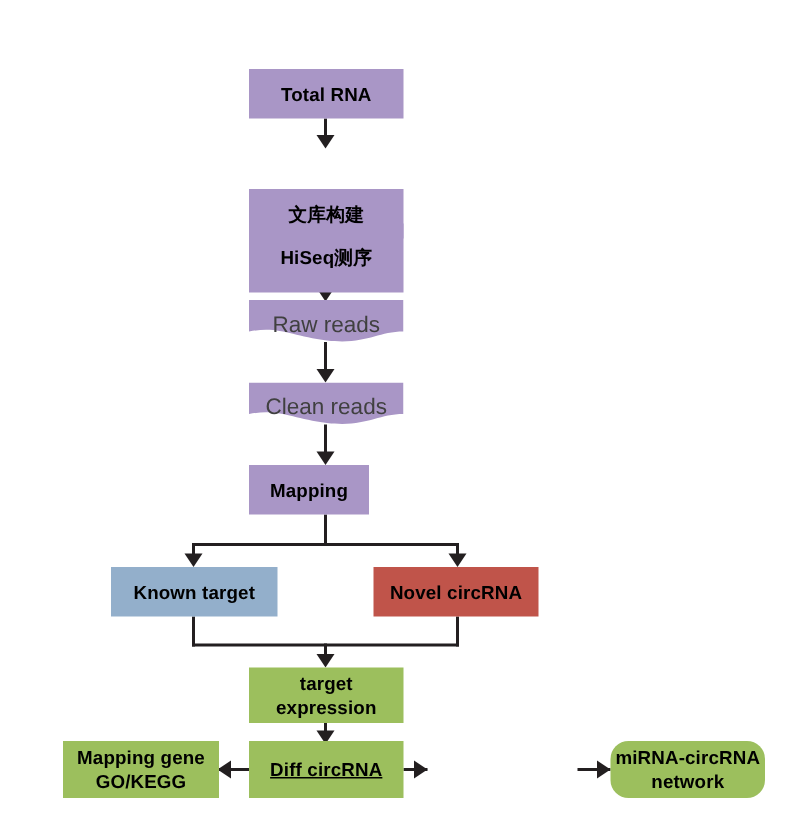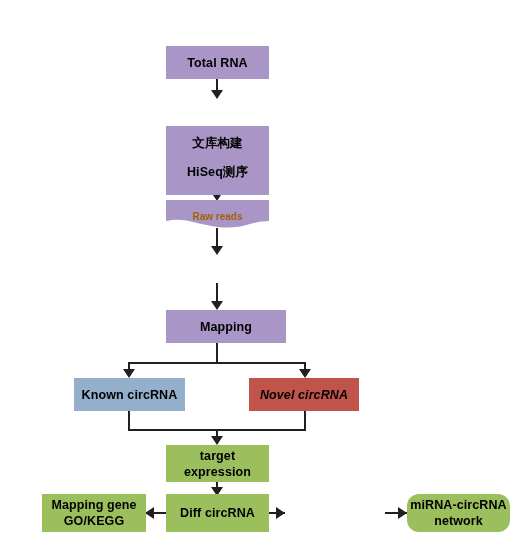--- a/index.html
+++ b/index.html
@@ -26,21 +26,21 @@
     text-align: center;
     font-size: 12.5px;
     font-weight: bold;
     color: #000000;
     line-height: 1.28;
     letter-spacing: 0.1px;
     padding: 0 3px;
   }
   .node.purple { background: #A996C6; }
   .node.blue   { background: #93AFCB; }
-  .node.red    { background: #C0544A; font-style: italic; }
+  .node.red    { background: #C0544A; }
   .node.green  { background: #9CBF5D; }
 
   
   .wavy {
     position: absolute;
     box-sizing: border-box;
   }
   .wavy svg {
     position: absolute;
     inset: 0;
@@ -50,23 +50,23 @@
   }
   .wavy .wavy-label {
     position: absolute;
     left: 0;
     right: 0;
     top: 3px;
     height: 26px;
     display: flex;
     align-items: center;
     justify-content: center;
-    font-size: 10px;
-    font-weight: bold;
-    color: #a16207;
+    font-size: 15px;
+    font-weight: normal;
+    color: #404040;
   }
 
   
   .vline, .hline {
     position: absolute;
     background: #231f20;
   }
   .vline { width: 2px; }
   .hline { height: 2px; }
 
@@ -148,44 +148,50 @@
     <span>HiSeq测序</span>
   </div>
 
   <div class="wavy" style="left:166px; top:200px; width:103px; height:28px;">
     <svg viewBox="0 0 103 28" preserveAspectRatio="none">
       <path d="M0,0 L103,0 L103,21 C85,21 78,30 52,27 C28,24 20,17 0,21 Z" fill="#A996C6"></path>
     </svg>
     <div class="wavy-label">Raw reads</div>
   </div>
 
+  <div class="wavy" style="left:166px; top:255px; width:103px; height:28px;">
+    <svg viewBox="0 0 103 28" preserveAspectRatio="none">
+      <path d="M0,0 L103,0 L103,21 C85,21 78,30 52,27 C28,24 20,17 0,21 Z" fill="#A996C6"></path>
+    </svg>
+    <div class="wavy-label">Clean reads</div>
+  </div>
 
-  <div class="node purple" style="left:166px; top:310px; width:120px; height:33px;justify-content:center;">
+  <div class="node purple" style="left:166px; top:310px; width:80px; height:33px;justify-content:center;">
     <span>Mapping</span>
   </div>
 
   <div class="node blue" style="left:74px; top:378px; width:111px; height:33px;">
-    <span>Known circRNA</span>
+    <span>Known target</span>
   </div>
 
   <div class="node red" style="left:249px; top:378px; width:110px; height:33px;">
     <span>Novel circRNA</span>
   </div>
 
   <div class="node green" style="left:166px; top:445px; width:103px; height:37px; flex-direction:column;">
     <span>target</span>
     <span>expression</span>
   </div>
 
   <div class="node green" style="left:42px; top:494px; width:104px; height:38px; flex-direction:column;">
     <span>Mapping gene</span>
     <span>GO/KEGG</span>
   </div>
 
-  <div class="node green" style="left:166px; top:494px; width:103px; height:38px;">
+  <div class="node green" style="left:166px; top:494px; width:103px; height:38px;text-decoration:underline;">
     <span>Diff circRNA</span>
   </div>
 
 
   <div class="node green" style="left:407px; top:494px; width:103px; height:38px; flex-direction:column;border-radius:12px;">
     <span>miRNA-circRNA</span>
     <span>network</span>
   </div>
 
 </div>

